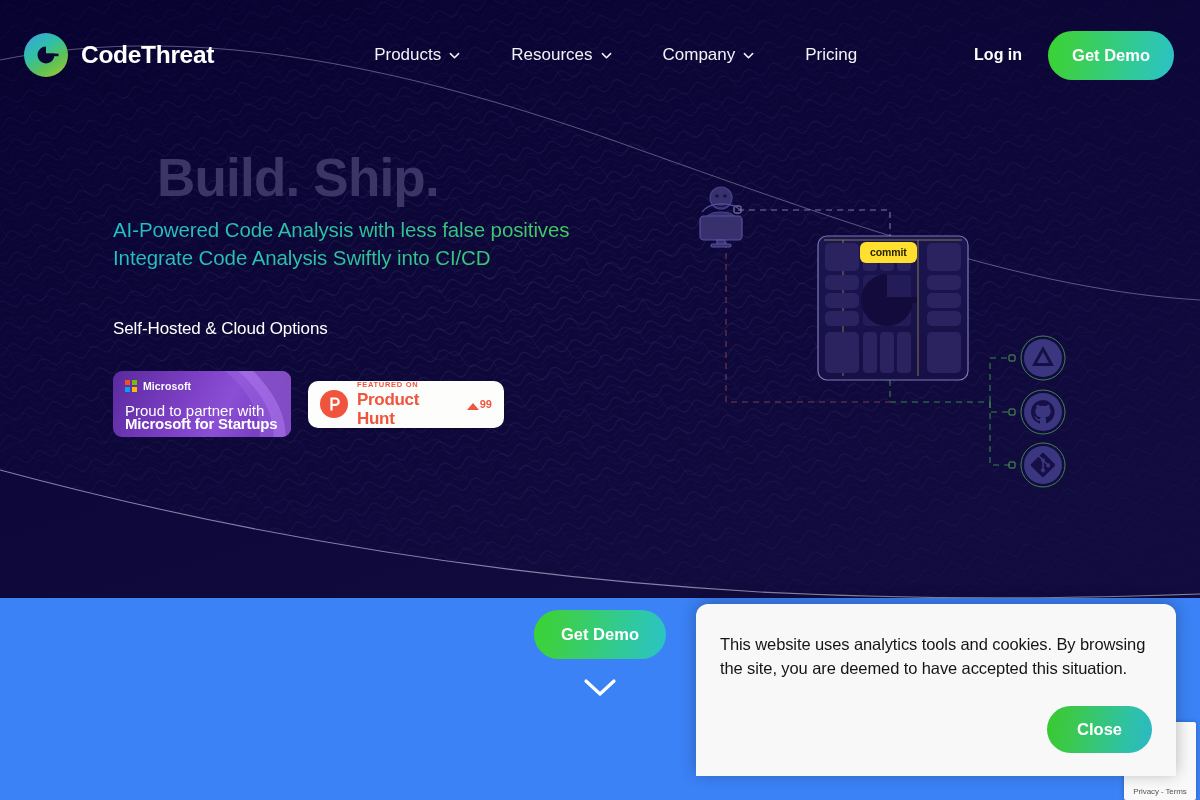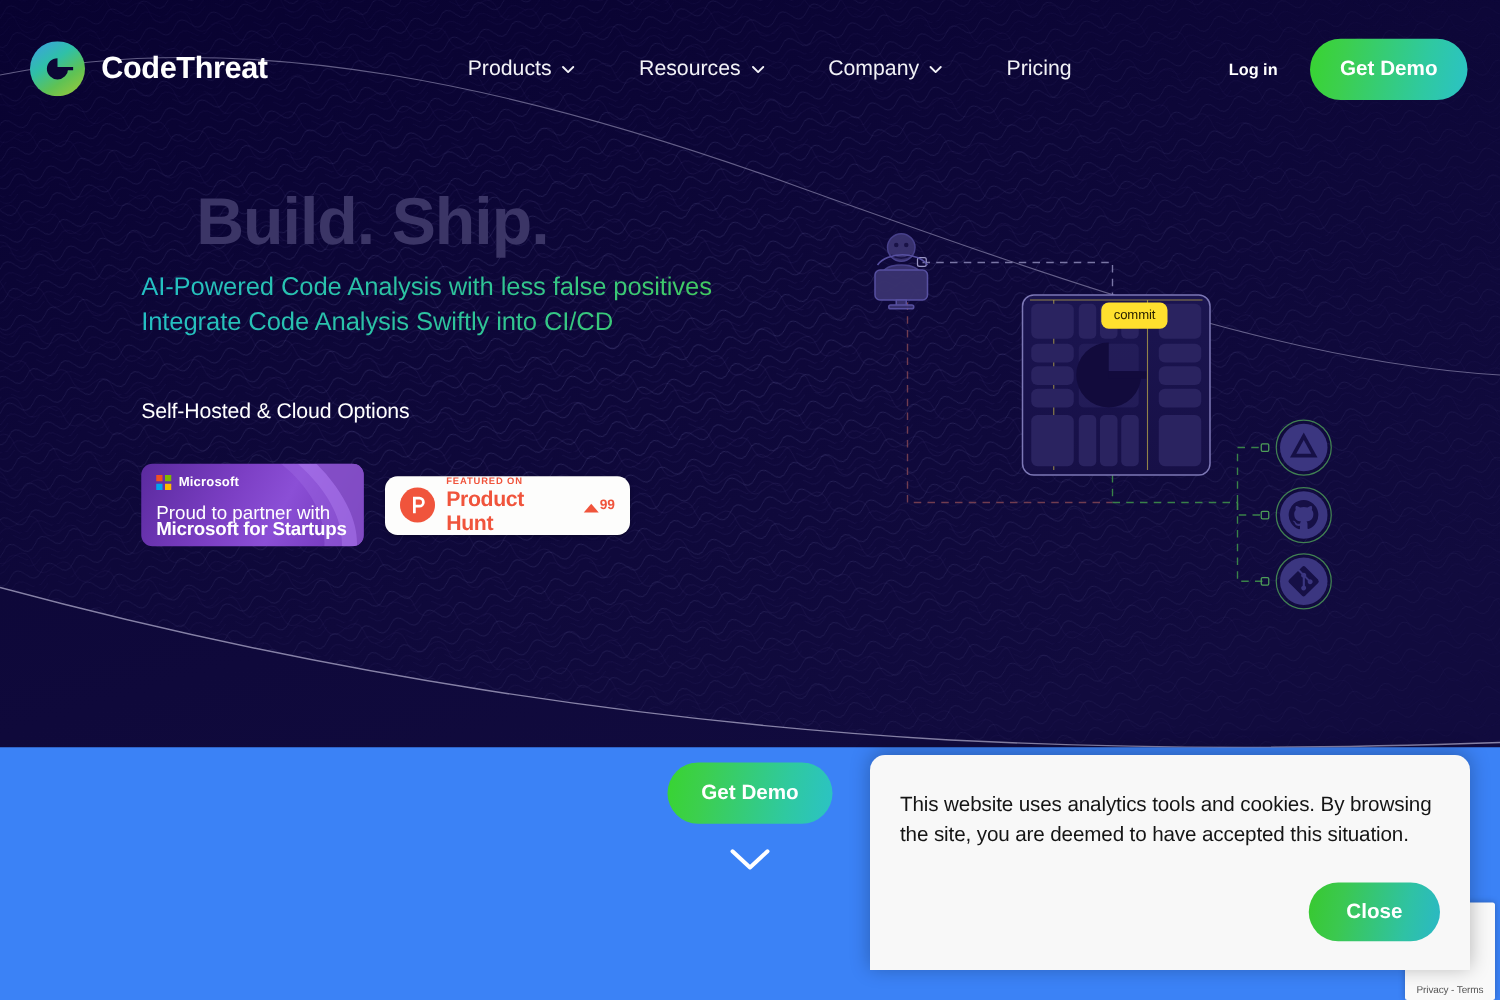--- a/index.html
+++ b/index.html
@@ -28,21 +28,21 @@
 
   .nav-links { display:flex; align-items:center; gap:16px; margin-left:143px; }
   .nav-item {
     display:flex; align-items:center; gap:7px; cursor:pointer;
     color:#f2f2f7; font-size:17px; font-weight:400; padding:8px 17px;
   }
   .nav-item .chev { display:block; width:13px; height:13px; flex:none; }
   .nav-item .chev svg { display:block; }
 
   .nav-right { margin-left:auto; display:flex; align-items:center; gap:26px; padding-right:2px; }
-  .login-link { color:#fff; font-size:13px; font-weight:700; cursor:pointer; }
+  .login-link { color:#fff; font-size:16px; font-weight:700; cursor:pointer; }
   .btn-demo {
     border:none; cursor:pointer; color:#fff; font-size:16.5px; font-weight:700;
     padding:15px 24px; border-radius:30px;
     background:linear-gradient(100deg,#38d430 0%,#3ccf4e 22%,#2fc9a0 72%,#2bc2c6 100%);
     font-family:"Liberation Sans", sans-serif;
   }
 
   
   .hero { position:absolute; top:0; left:0; right:0; height:600px; z-index:20; }
   .hero-left { position:absolute; left:113px; top:148px; width:620px; }
@@ -95,21 +95,21 @@
   .ph-name { color:#f0543c; font-size:17px; font-weight:700; letter-spacing:-0.3px; line-height:19px; }
   .ph-vote { margin-left:auto; display:flex; align-items:flex-end; gap:1px; }
   .ph-arrow { width:0;height:0;border-left:6px solid transparent;border-right:6px solid transparent;border-bottom:7px solid #f0543c; }
   .ph-count { color:#f0543c; font-size:11px; font-weight:700; line-height:12px; }
 
   
   .hero-art { position:absolute; left:690px; top:180px; width:400px; height:340px; }
   .hero-art svg { display:block; overflow:visible; }
   .commit-chip {
     position:absolute; left:170px; top:62px; background:#ffe02e; color:#2b2200;
-    font-size:10.5px; font-weight:400; padding:4px 10px 5px; border-radius:6px; letter-spacing:-0.1px;margin-left:21px;
+    font-size:10.5px; font-weight:700; padding:4px 10px 5px; border-radius:6px; letter-spacing:-0.1px;
   }
 
   
   .cta-wrap { position:absolute; left:0; right:0; top:610px; text-align:center; z-index:25; }
   .btn-demo2 {
     border:none; cursor:pointer; color:#fff; font-size:16.5px; font-weight:700;
     padding:15px 27px; border-radius:30px;
     background:linear-gradient(100deg,#38d430 0%,#3ccf4e 22%,#2fc9a0 72%,#2bc2c6 100%);
     font-family:"Liberation Sans", sans-serif;
   }

